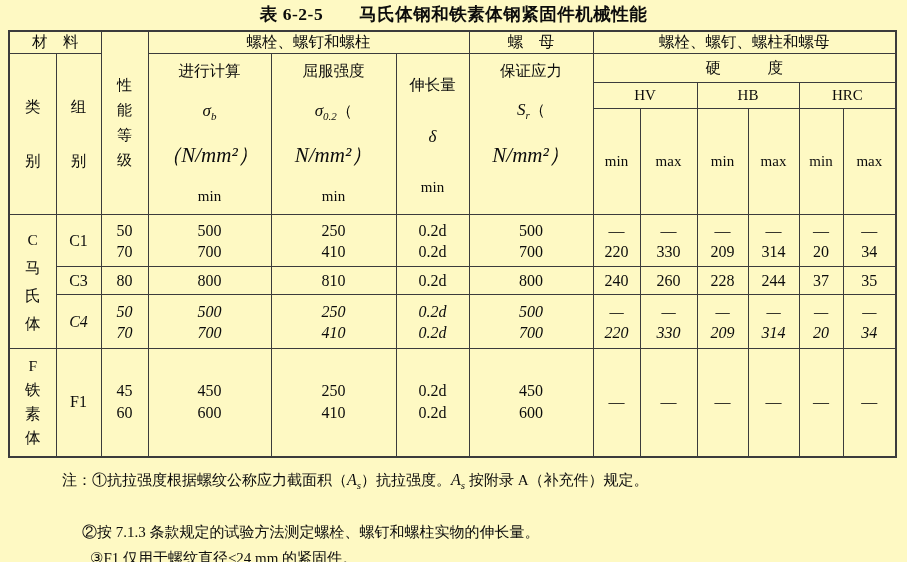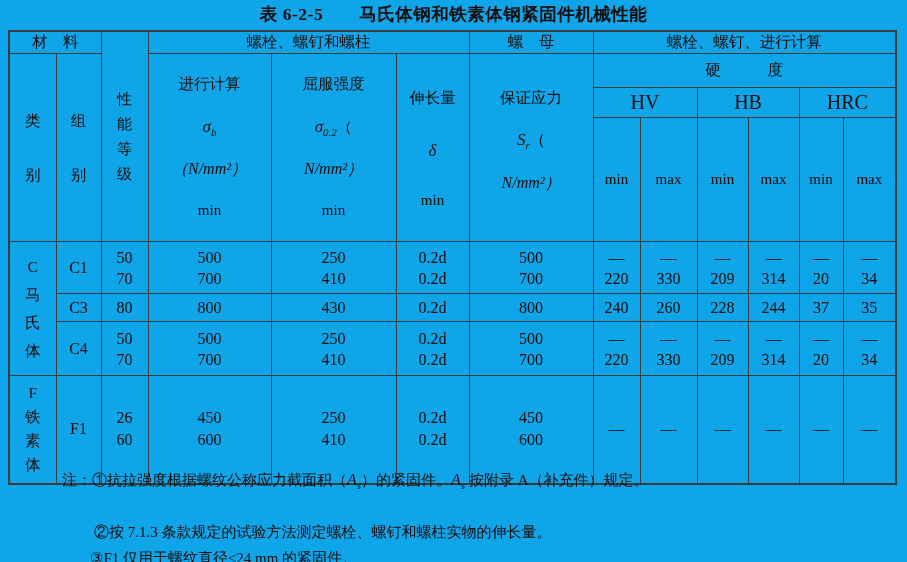--- a/index.html
+++ b/index.html
@@ -1,59 +1,59 @@
 <!DOCTYPE html>
 <html><head>
 <meta charset="utf-8">
 <style>
   * { margin:0; padding:0; box-sizing:border-box; }
   html,body { background:#ffffff; }
   body {
     width:907px; height:562px; position:relative; overflow:hidden;
     font-family:"Liberation Serif","DejaVu Serif",serif; color:#0c0c0c;
   }
-  .page { position:absolute; inset:0; background:#0ea5e9; }
+  .page { position:absolute; inset:0; background:#fef9c3; }
   .title {
     position:absolute; top:2px; left:0; width:100%;
     text-align:center; font-weight:bold; font-size:17.5px; letter-spacing:0.5px;
   }
   table.spec {
     position:absolute; left:8px; top:30px; width:887px;
     border-collapse:collapse; table-layout:fixed;
     border:2px solid #3c3c3c;
   }
   td {
     border:1px solid #3c3c3c; text-align:center; vertical-align:middle;
     font-size:16px; padding:0; overflow:hidden;
   }
   tr.hr1 { height:22px; } tr.hr2 { height:29px; } tr.hr3 { height:26px; } tr.hr4 { height:106px; }
-  tr.g0 { height:52px; } tr.g1 { height:28px; } tr.g2 { height:54px; } tr.g3 { height:108px; }
+  tr.g0 { height:52px; } tr.g1 { height:28px; } tr.g2 { height:54px;font-style:italic; } tr.g3 { height:108px; }
   .cjk { font-size:15.5px; }
   .pre { white-space:pre-line; }
   .vgrade { white-space:pre-line; line-height:25px; font-size:15px; }
   .v2 { white-space:pre-line; line-height:54px; font-size:15.5px; }
   .vc { white-space:pre-line; line-height:28px; font-size:15.5px; }
   .vf { white-space:pre-line; line-height:24px; font-size:15.5px; }
   .ml { white-space:pre-line; line-height:21px; }
   tr.g3 td.ml { line-height:22px; }
   .stat { height:159px; display:flex; flex-direction:column; align-items:center;
           justify-content:space-between; padding:6px 0 8px; }
   .stat.elong { padding:20px 0 18px; }
-  .stat.proof { padding:6px 0 6px;margin-top:28px; }
+  .stat.proof { padding:6px 0 6px; }
   .stat .nm { font-size:15.5px; }
   .stat .sym { font-style:italic; font-size:17px; }
-  .stat .unit { font-style:italic; font-size:16px; }
+  .stat .unit { font-style:italic; font-size:21px; }
   .stat .mn { font-size:15px; }
   sub.ssub { font-style:italic; font-size:11px; }
   .spacer { height:20px; }
   .mnmx { font-size:15px; }
-  .hvlbl { font-size:20px; }
+  .hvlbl { font-size:15px; }
   .notes { position:absolute; left:62px; top:467px; font-size:15px; }
   .note1 { line-height:26px; }
-  .note2 { margin-left:32px; margin-top:24px; line-height:20px; }
+  .note2 { margin-left:20px; margin-top:24px; line-height:20px; }
   .note3 { margin-left:28px; margin-top:6px; line-height:20px; }
   .avar { font-style:italic; font-size:16px; }
   sub.asub { font-style:italic; font-size:11px; }
 </style>
 </head>
 <body>
 
 <div class="page">
 
   <div class="title">表 6-2-5　　马氏体钢和铁素体钢紧固件机械性能</div>
@@ -77,21 +77,21 @@
 
     <tbody>
         <tr class="hr1">
       <td colspan="2" class="cjk">材　料</td>
       <td rowspan="4" class="vgrade">性
 能
 等
 级</td>
       <td colspan="3" class="cjk">螺栓、螺钉和螺柱</td>
       <td class="cjk">螺　母</td>
-      <td colspan="6" class="cjk">螺栓、螺钉、进行计算</td>
+      <td colspan="6" class="cjk">螺栓、螺钉、螺柱和螺母</td>
     </tr>
 
     <tr class="hr2">
       <td rowspan="3" class="v2"><span class="pre">类
 别</span></td>
       <td rowspan="3" class="v2"><span class="pre">组
 别</span></td>
       <td rowspan="3">
         <div class="stat">
           <div class="nm">进行计算</div>
@@ -168,21 +168,21 @@
       <td class="ml">—
 20</td>
       <td class="ml">—
 34</td>
     </tr>
 
     <tr class="g1">
       <td>C3</td>
       <td class="ml">80</td>
       <td class="ml">800</td>
-      <td class="ml">430</td>
+      <td class="ml">810</td>
       <td class="ml">0.2d</td>
       <td class="ml">800</td>
       <td class="ml">240</td>
       <td class="ml">260</td>
       <td class="ml">228</td>
       <td class="ml">244</td>
       <td class="ml">37</td>
       <td class="ml">35</td>
     </tr>
 
@@ -211,39 +211,39 @@
       <td class="ml">—
 34</td>
     </tr>
 
     <tr class="g3">
       <td class="vf">F
 铁
 素
 体</td>
       <td>F1</td>
-      <td class="ml">26
+      <td class="ml">45
 60</td>
       <td class="ml">450
 600</td>
       <td class="ml">250
 410</td>
       <td class="ml">0.2d
 0.2d</td>
       <td class="ml">450
 600</td>
       <td class="ml">—</td>
       <td class="ml">—</td>
       <td class="ml">—</td>
       <td class="ml">—</td>
       <td class="ml">—</td>
       <td class="ml">—</td>
     </tr>
   </tbody>
     </table>
 
   <div class="notes">
-    <div class="note1"><span>注：</span><span>①抗拉强度根据螺纹公称应力截面积（</span><span class="avar">A</span><sub class="asub">s</sub><span>）的紧固件。</span><span class="avar">A</span><sub class="asub">s</sub><span> 按附录 A（补充件）规定。</span></div>
+    <div class="note1"><span>注：</span><span>①抗拉强度根据螺纹公称应力截面积（</span><span class="avar">A</span><sub class="asub">s</sub><span>）抗拉强度。</span><span class="avar">A</span><sub class="asub">s</sub><span> 按附录 A（补充件）规定。</span></div>
     <div class="note2">②按 7.1.3 条款规定的试验方法测定螺栓、螺钉和螺柱实物的伸长量。</div>
     <div class="note3">③F1 仅用于螺纹直径≤24 mm 的紧固件。</div>
   </div>
 
 </div>
 
 </body></html>

